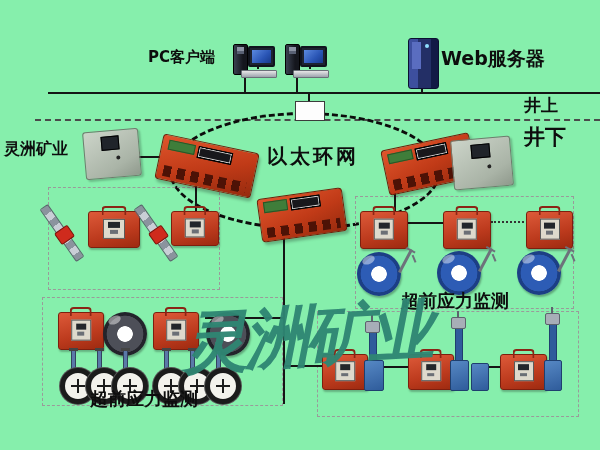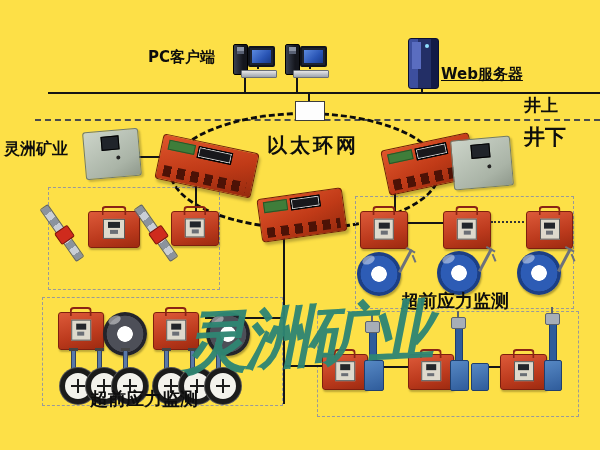--- a/index.html
+++ b/index.html
@@ -1,16 +1,16 @@
 <!DOCTYPE html>
 <html><head>
 <meta charset="utf-8">
 <style>
   html,body{margin:0;padding:0;background:#fff;}
-  #stage{position:relative;width:600px;height:450px;background:#fde047;overflow:hidden;
+  #stage{position:relative;width:600px;height:450px;background:#86efac;overflow:hidden;
          font-family:"DejaVu Sans","Liberation Sans",sans-serif;color:#111;}
   .lbl{position:absolute;font-weight:bold;color:#0d0d0d;white-space:nowrap;}
 
   
   .hline{position:absolute;height:2px;background:#151515;}
   .vline{position:absolute;width:2px;background:#151515;}
   .hdash{position:absolute;height:0;border-top:2px dashed #4a4a4a;}
   .hdot{position:absolute;height:0;border-top:2px dotted #333;}
 
   
@@ -117,33 +117,33 @@
   <div class="kbd z3" style="left:241px;top:70px;width:34px;"></div>
 
   <div class="tower z3" style="left:285px;top:44px;width:13px;height:29px;"></div>
   <div class="mon z3" style="left:300px;top:46px;width:23px;height:17px;">
       <div class="scrn"></div>
     </div>
   <div class="vline z2" style="left:309px;top:63px;height:6px;"></div>
   <div class="kbd z3" style="left:293px;top:70px;width:34px;"></div>
 
   <div class="server z3" style="left:408px;top:38px;width:29px;height:49px;"></div>
-  <div class="lbl" style="left:441px;top:65px;font-size:15px;text-decoration:underline;">Web服务器</div>
+  <div class="lbl" style="left:441px;top:46px;font-size:19px;">Web服务器</div>
 
   <div class="vline z2" style="left:244px;top:77px;height:16px;"></div>
   <div class="vline z2" style="left:296px;top:77px;height:16px;"></div>
   <div class="vline z2" style="left:421px;top:87px;height:6px;"></div>
 
   <div class="hline z2" style="left:48px;top:92px;width:552px;"></div>
   <div class="lbl" style="left:524px;top:94px;font-size:17px;">井上</div>
   <div class="hdash z1" style="left:35px;top:119px;width:565px;"></div>
   <div class="lbl" style="left:524px;top:123px;font-size:21px;">井下</div>
 
   <div class="ring z1"></div>
-  <div class="lbl z4" style="left:267px;top:132px;font-size:20px;letter-spacing:3px;">以太环网</div>
+  <div class="lbl z4" style="left:267px;top:143px;font-size:20px;letter-spacing:3px;">以太环网</div>
 
   <div class="vline z2" style="left:308px;top:93px;height:9px;"></div>
   <div class="gateway z3" style="left:295px;top:101px;width:28px;height:18px;"></div>
 
   <div class="sub z3" style="left:158px;top:143px;width:96px;height:44px;transform:rotate(12deg);">
     <div class="tag"></div>
     <div class="win"></div>
     <div class="vents"></div>
   </div>
   <div class="sub z3" style="left:384px;top:141px;width:88px;height:44px;transform:rotate(-12deg);">

